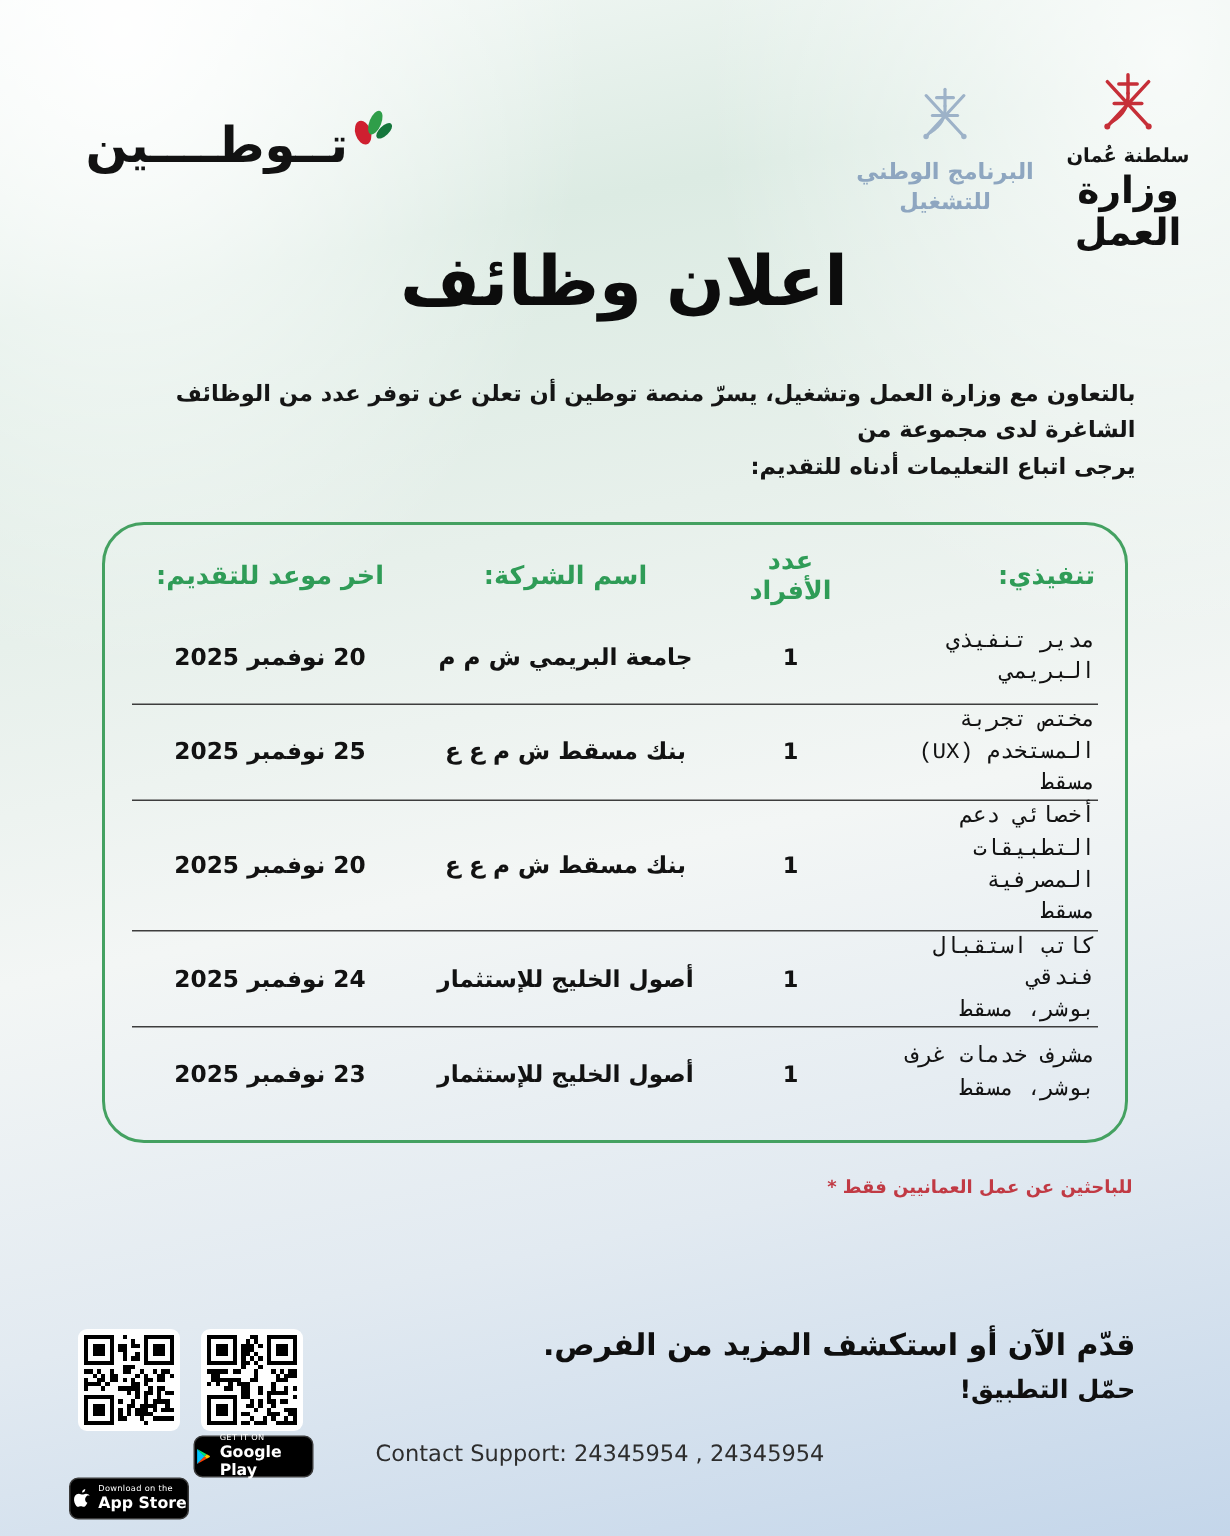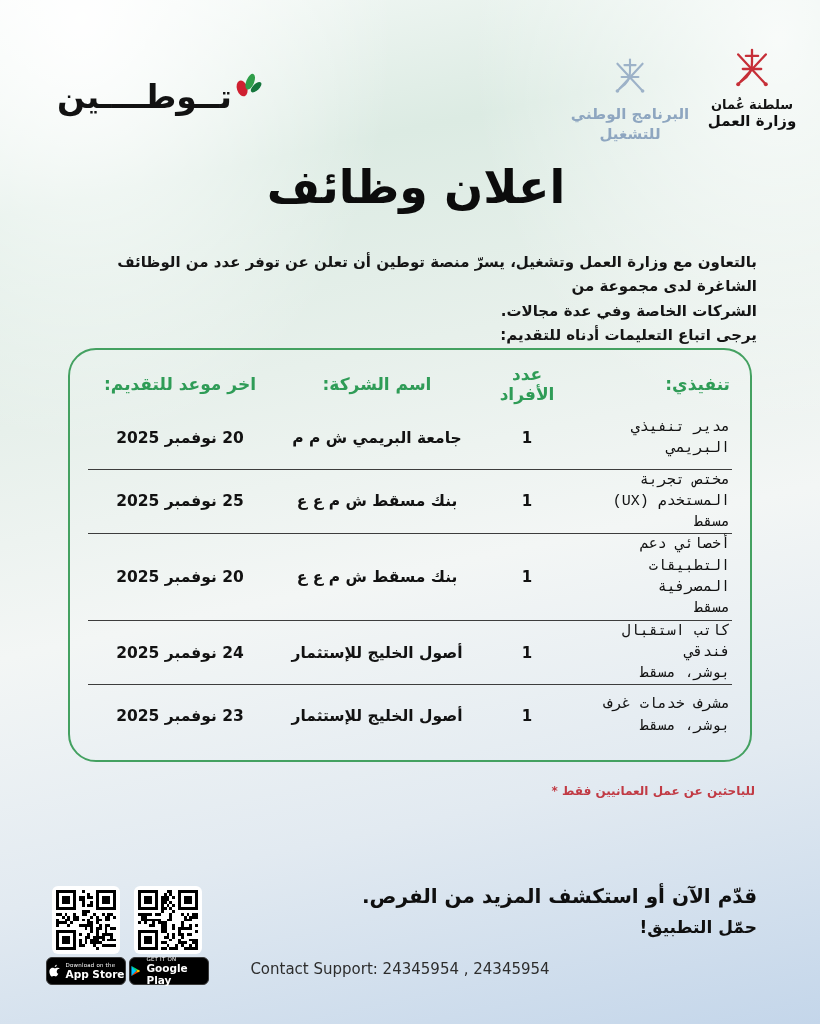--- a/index.html
+++ b/index.html
@@ -14,21 +14,21 @@
   
   .taw-logo{position:absolute;left:57px;top:68px;display:flex;direction:ltr;align-items:flex-start;gap:1px;}
   .taw-text{font-size:33px;font-weight:800;color:#121212;line-height:1;padding-top:12px;letter-spacing:-1px;}
   .taw-icon{width:30px;height:32px;margin-top:2px;}
   .nep-logo{position:absolute;left:565px;top:56px;width:130px;text-align:center;}
   .nep-emblem{width:42px;height:42px;}
   .nep-text{color:#8ea6c0;font-weight:700;font-size:15px;line-height:1.35;margin-top:2px;}
   .mol-logo{position:absolute;left:697px;top:46px;width:110px;text-align:center;}
   .mol-emblem{width:46px;height:46px;}
   .mol-t1{color:#141414;font-weight:700;font-size:13px;line-height:1.2;margin-top:1px;}
-  .mol-t2{color:#101010;font-weight:800;font-size:15px;line-height:1.15;}
+  .mol-t2{color:#101010;font-weight:800;font-size:25px;line-height:1.15;}
   
   .title{position:absolute;left:0;right:0;top:160px;text-align:center;font-size:46px;font-weight:800;color:#0c0c0c;margin-left:12px;}
   .intro{position:absolute;left:60px;right:63px;top:250px;text-align:right;direction:rtl;
          font-size:15px;font-weight:700;color:#151515;line-height:1.62;}
   
   .jobs{position:absolute;left:68px;top:348px;width:684px;height:414px;box-sizing:border-box;
         border:2px solid #44a161;border-radius:28px;display:flex;flex-direction:column;
         padding:10px 18px 14px;}
   .thead,.trow{display:grid;grid-template-columns:160px 90px 210px 1fr;align-items:center;}
   .thead{direction:rtl;height:48px;color:#2f9c57;font-weight:700;font-size:17px;}
@@ -48,21 +48,21 @@
   .cta{position:absolute;right:63px;top:884px;text-align:right;direction:rtl;color:#0f0f0f;}
   .cta-1{font-size:20px;font-weight:600;}
   .cta-2{font-size:17px;font-weight:800;margin-top:9px;}
   .qr{position:absolute;top:886px;width:68px;height:68px;background:#fff;border-radius:6px;
       padding:4px;box-sizing:border-box;}
   .qr svg{width:100%;height:100%;}
   #qr1{left:52px;} #qr2{left:134px;}
   .badge{position:absolute;top:957px;height:28px;width:80px;background:#000;border:1px solid #3a3a3a;
          border-radius:6px;color:#fff;display:flex;align-items:center;justify-content:center;
          gap:5px;box-sizing:border-box;}
-  #badge1{left:46px;} #badge2{left:129px;}
+  #badge1{left:46px;margin-top:28px;} #badge2{left:129px;}
   .badge .txt{display:flex;flex-direction:column;line-height:1.15;text-align:left;}
   .badge .t1{font-size:5.5px;letter-spacing:.2px;}
   .badge .t2{font-size:10.5px;font-weight:700;}
   .contact{position:absolute;left:240px;width:320px;top:960px;text-align:center;
            font-size:15px;color:#2d2d2d;}
 </style>
 </head>
 <body>
 
 <div class="page">
@@ -109,21 +109,20 @@
         <circle cx="48" cy="50" r="2.6" fill="#c62f38"></circle>
     </svg>
     <div class="mol-t1">سلطنة عُمان</div>
     <div class="mol-t2">وزارة العمل</div>
   </div>
 
   <div class="title">اعلان وظائف</div>
 
   <div class="intro">
     <div>بالتعاون مع وزارة العمل وتشغيل، يسرّ منصة توطين أن تعلن عن توفر عدد من الوظائف الشاغرة لدى مجموعة من</div>
-    <div>الشركات الخاصة وفي عدة مجالات.</div>
     <div>يرجى اتباع التعليمات أدناه للتقديم:</div>
   </div>
 
   <div class="jobs">
     <div class="thead">
       <div class="h-job">تنفيذي:</div>
       <div class="h-count">عدد الأفراد</div>
       <div class="h-company">اسم الشركة:</div>
       <div class="h-deadline">اخر موعد للتقديم:</div>
     </div>

